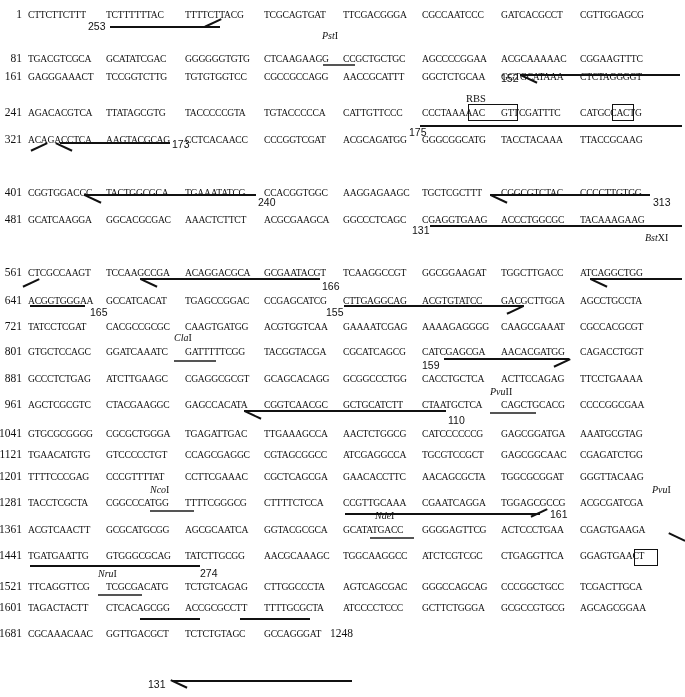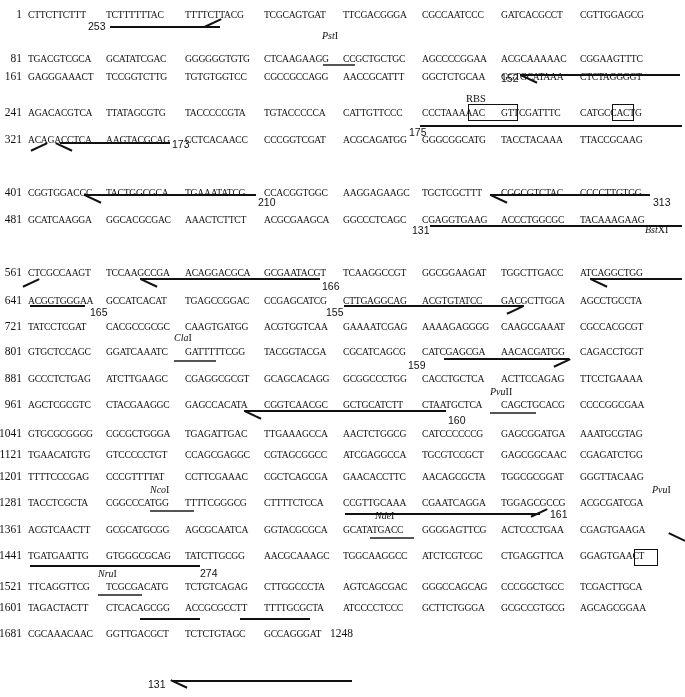--- a/index.html
+++ b/index.html
@@ -272,21 +272,21 @@
 <span class="lbl" style="left:409px;top:126px">175</span>
 <div class="bar" style="left:420px;top:125px;width:262px"></div>
 
 <div class="hook" style="left:30px;top:146px;transform:rotate(-25deg)"></div>
 <div class="hook" style="left:55px;top:146px;transform:rotate(25deg)"></div>
 <div class="bar" style="left:60px;top:142px;width:110px"></div>
 <span class="lbl" style="left:172px;top:138px">173</span>
 
 <div class="bar" style="left:84px;top:194px;width:172px"></div>
 <div class="hook" style="left:84px;top:198px;transform:rotate(25deg)"></div>
-<span class="lbl" style="left:258px;top:196px">210</span>
+<span class="lbl" style="left:258px;top:196px">240</span>
 
 <div class="bar" style="left:490px;top:194px;width:160px"></div>
 <div class="hook" style="left:490px;top:198px;transform:rotate(25deg)"></div>
 <span class="lbl" style="left:653px;top:196px">313</span>
 
 <span class="lbl" style="left:412px;top:224px">131</span>
 <div class="bar" style="left:430px;top:225px;width:252px"></div>
 
 <div class="hook" style="left:22px;top:282px;transform:rotate(-25deg)"></div>
 <div class="bar" style="left:140px;top:278px;width:180px"></div>
@@ -295,45 +295,45 @@
 
 <div class="bar" style="left:590px;top:278px;width:92px"></div>
 <div class="hook" style="left:590px;top:282px;transform:rotate(25deg)"></div>
 <div class="bar" style="left:30px;top:305px;width:55px"></div>
 <span class="lbl" style="left:90px;top:306px">165</span>
 
 <span class="lbl" style="left:326px;top:306px">155</span>
 <div class="bar" style="left:344px;top:305px;width:180px"></div>
 <div class="hook" style="left:506px;top:309px;transform:rotate(-25deg)"></div>
 
-<span class="lbl" style="left:408px;top:359px">159</span>
+<span class="lbl" style="left:422px;top:359px">159</span>
 <div class="bar" style="left:444px;top:358px;width:125px"></div>
 <div class="hook" style="left:553px;top:362px;transform:rotate(-25deg)"></div>
 
 <div class="bar" style="left:244px;top:410px;width:202px"></div>
 <div class="hook" style="left:244px;top:414px;transform:rotate(25deg)"></div>
-<span class="lbl" style="left:448px;top:414px">160</span>
+<span class="lbl" style="left:448px;top:414px">110</span>
 
 <div class="bar" style="left:345px;top:513px;width:195px"></div>
 <div class="hook" style="left:530px;top:512px;transform:rotate(-25deg)"></div>
 <span class="lbl" style="left:550px;top:508px">161</span>
 
 <div class="hook" style="left:668px;top:536px;transform:rotate(25deg)"></div>
 <div class="bar" style="left:30px;top:565px;width:170px"></div>
 <span class="lbl" style="left:200px;top:567px">274</span>
 
 <div class="bar" style="left:140px;top:618px;width:60px"></div>
 <div class="bar" style="left:240px;top:618px;width:70px"></div>
 <span class="lbl" style="left:148px;top:678px">131</span>
 <div class="hook" style="left:170px;top:683px;transform:rotate(25deg)"></div>
 <div class="bar" style="left:172px;top:680px;width:180px"></div>
 
 <span class="ann" style="left:322px;top:30px"><span>Pst</span><span class="ro">I</span></span>
 <div class="site" style="left:323px;top:64px;width:32px"></div>
-<span class="ann" style="left:645px;top:224px"><span>Bst</span><span class="ro">XI</span></span>
+<span class="ann" style="left:645px;top:232px"><span>Bst</span><span class="ro">XI</span></span>
 <span class="ann" style="left:174px;top:332px"><span>Cla</span><span class="ro">I</span></span>
 <div class="site" style="left:174px;top:360px;width:42px"></div>
 <span class="ann" style="left:490px;top:386px"><span>Pvu</span><span class="ro">II</span></span>
 <div class="site" style="left:490px;top:412px;width:46px"></div>
 <span class="ann" style="left:150px;top:484px"><span>Nco</span><span class="ro">I</span></span>
 <div class="site" style="left:150px;top:510px;width:44px"></div>
 <span class="ann" style="left:652px;top:484px"><span>Pvu</span><span class="ro">I</span></span>
 <span class="ann" style="left:375px;top:510px"><span>Nde</span><span class="ro">I</span></span>
 <div class="site" style="left:370px;top:537px;width:44px"></div>
 <span class="ann" style="left:98px;top:568px"><span>Nru</span><span class="ro">I</span></span>

